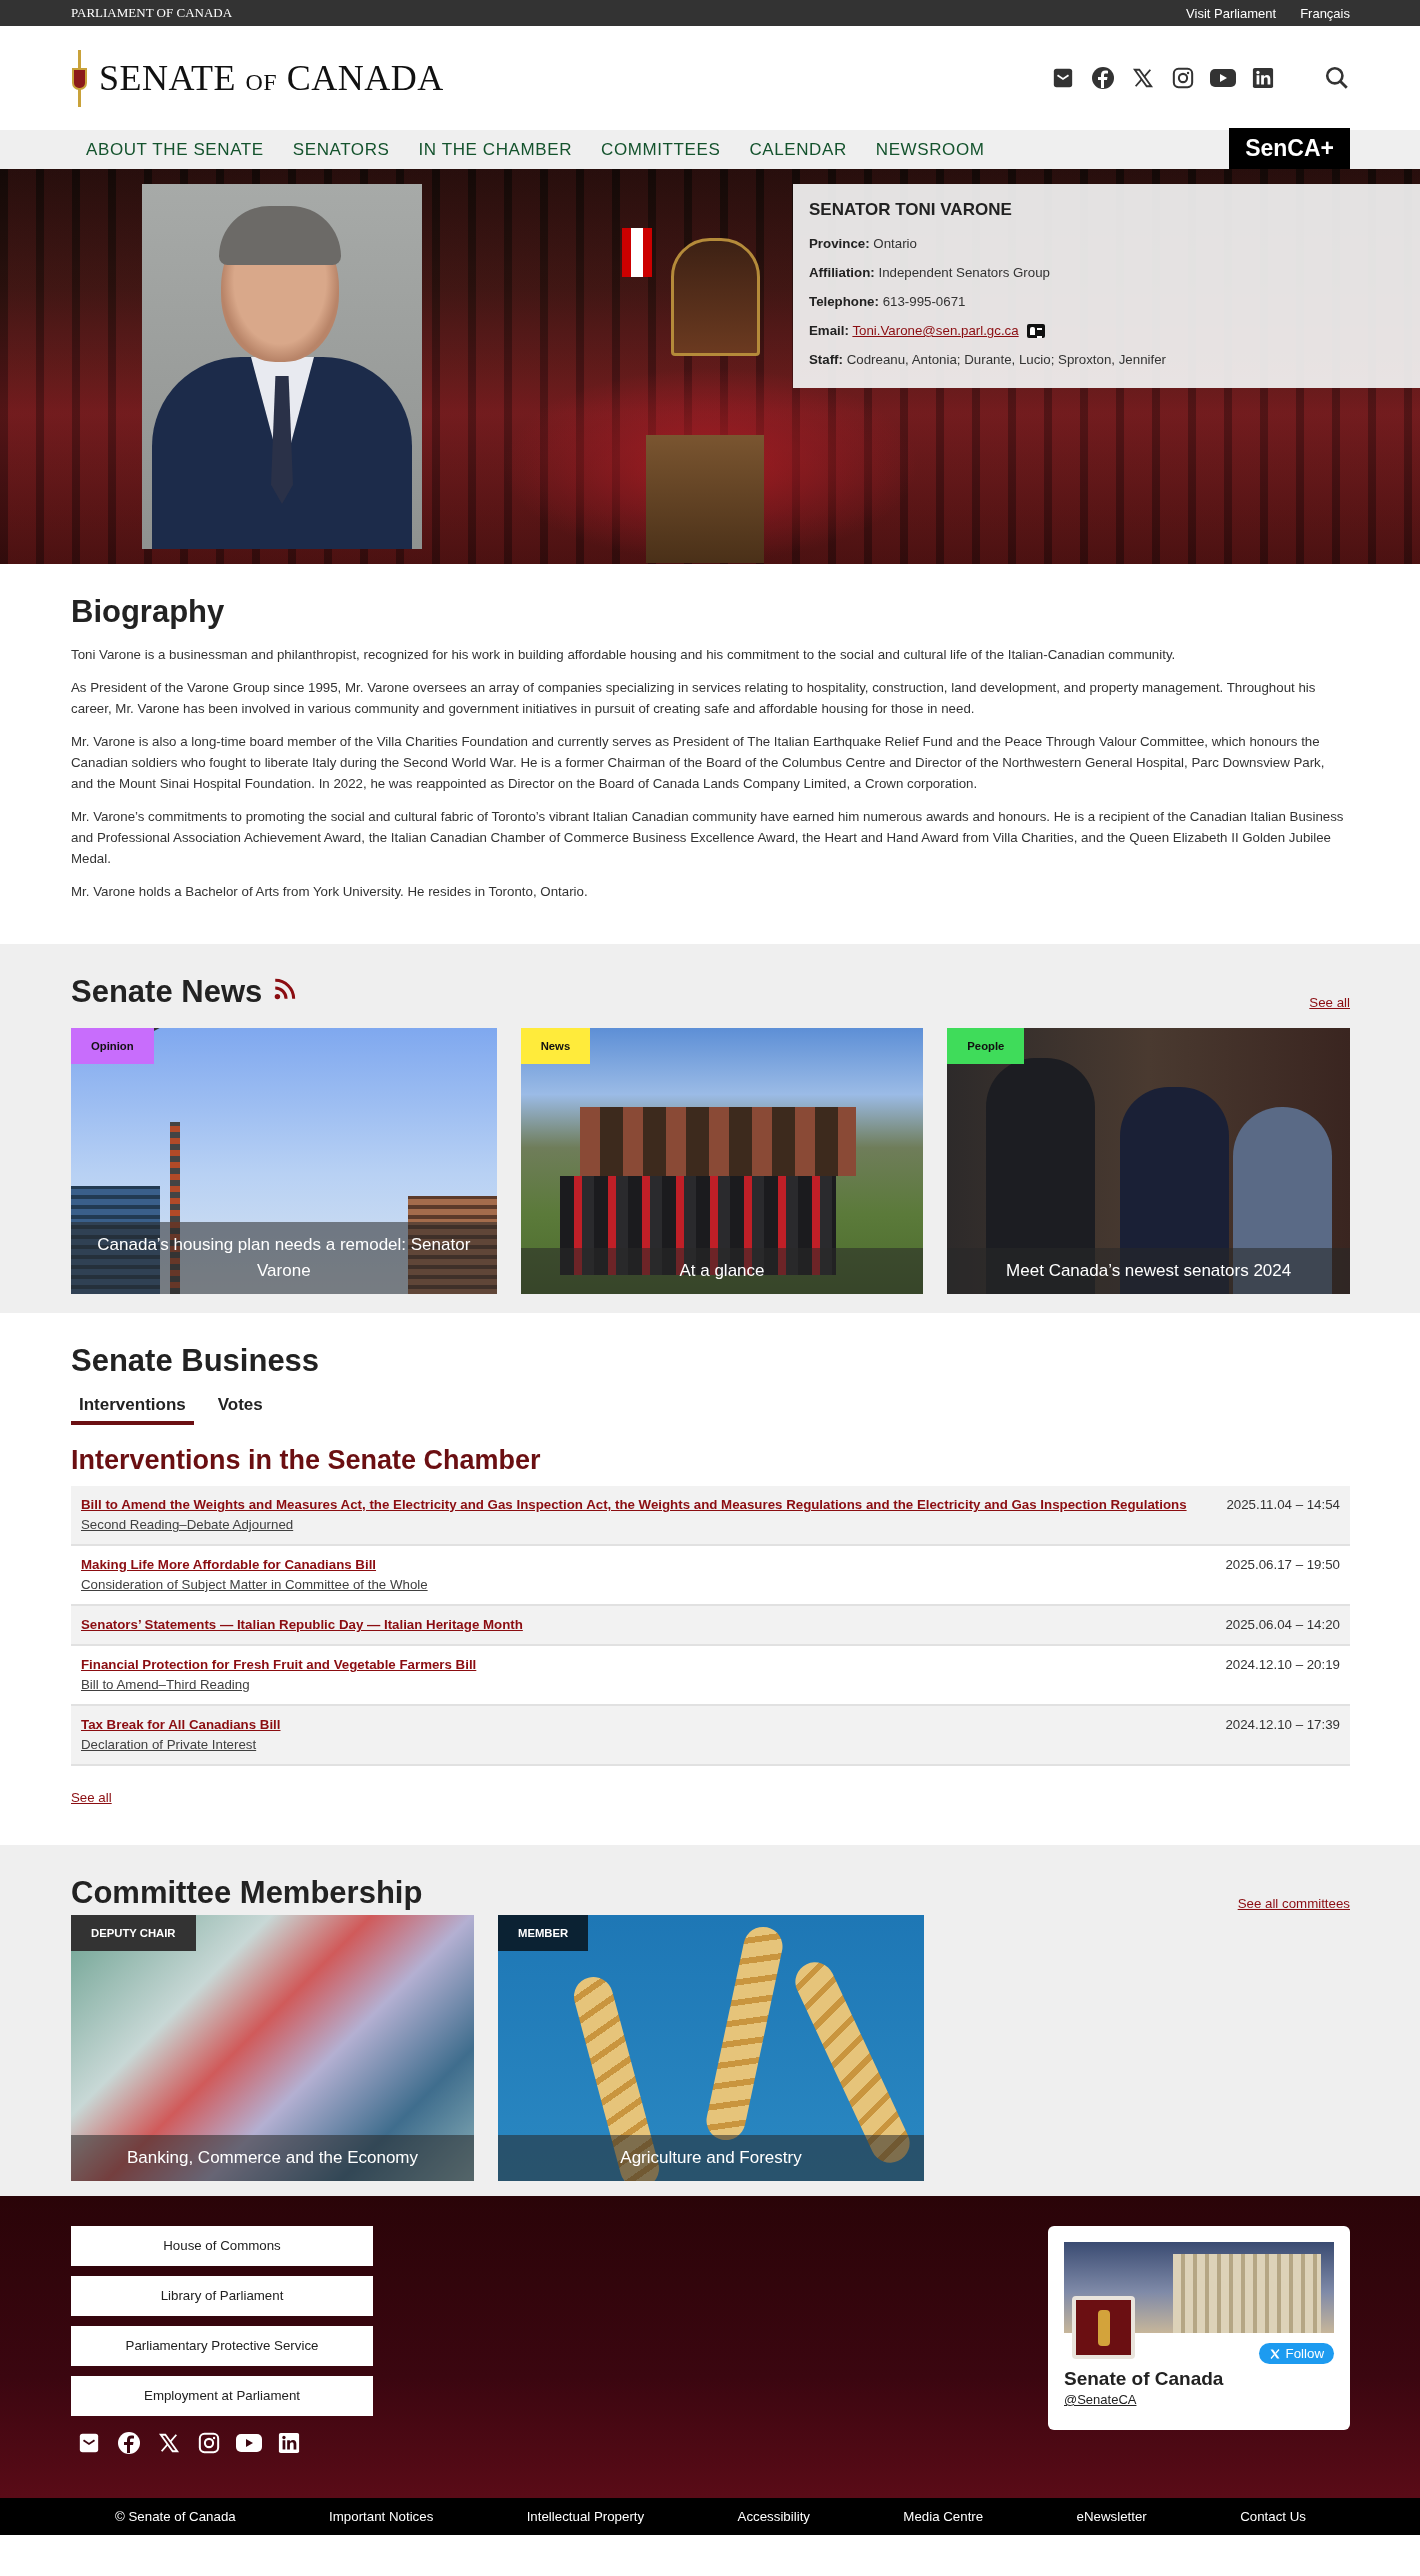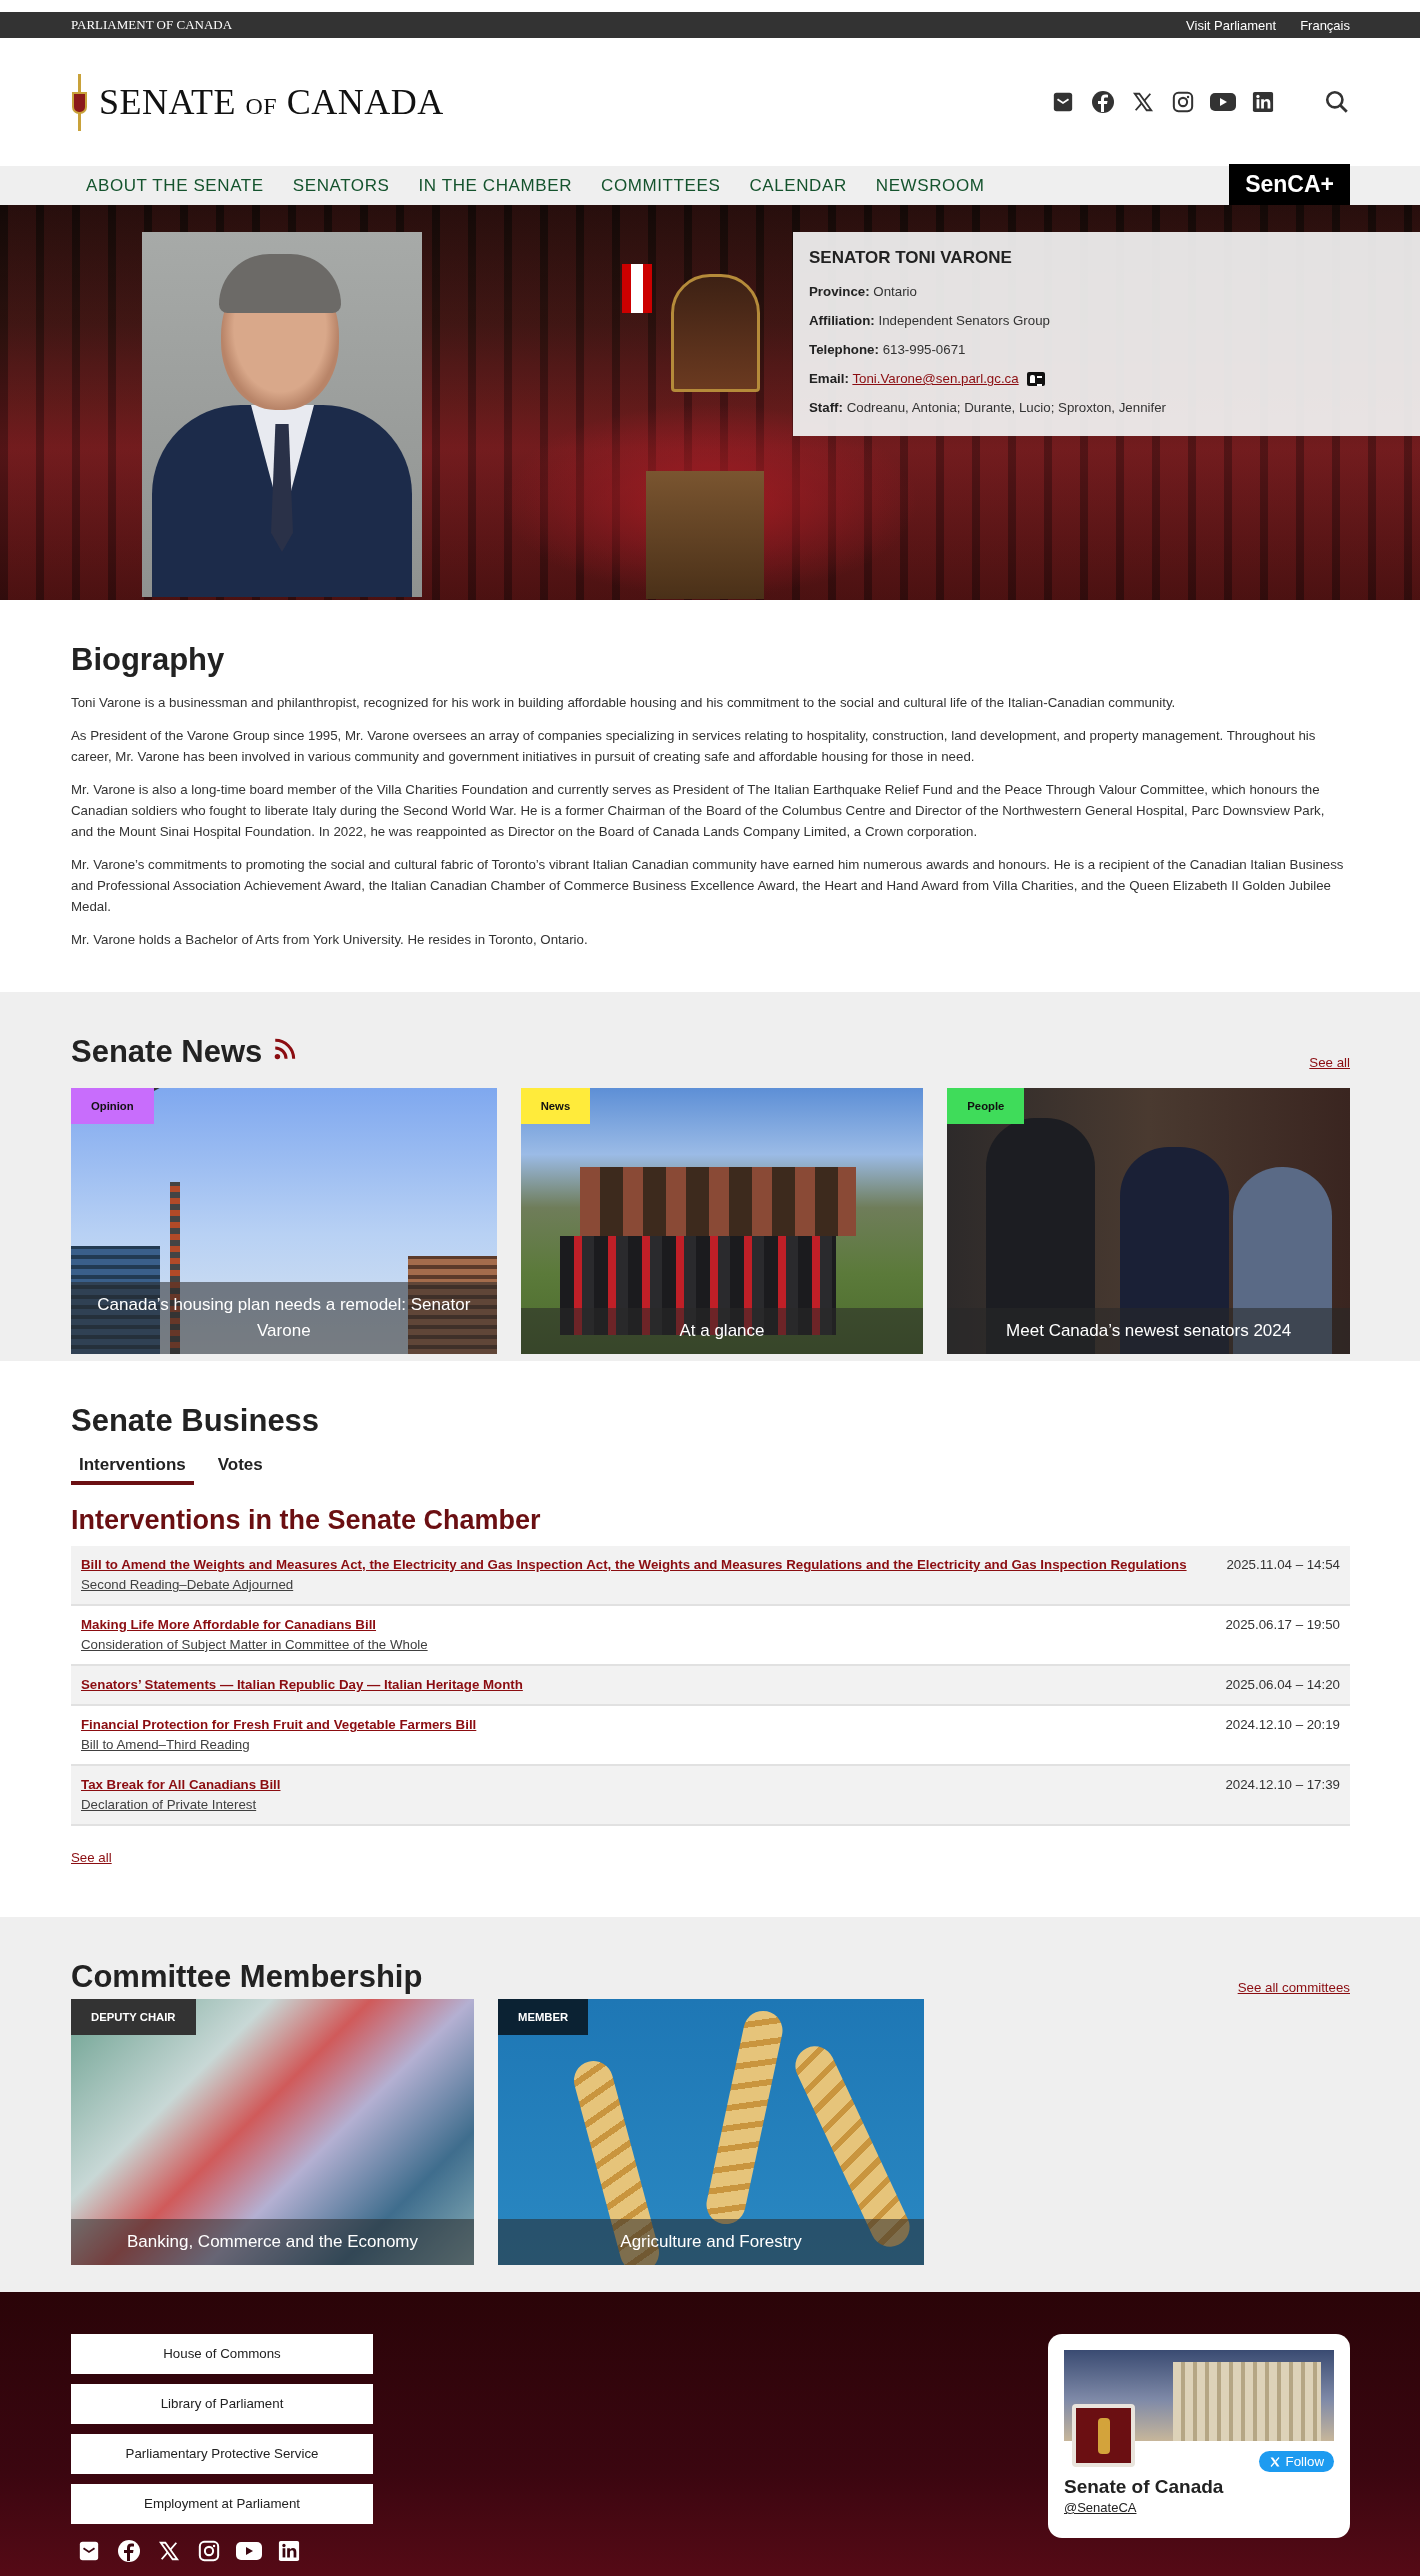--- a/index.html
+++ b/index.html
@@ -1,18 +1,18 @@
 <!DOCTYPE html>
 <html><head>
 <meta charset="utf-8">
 <style>
 *{box-sizing:border-box;margin:0;padding:0}
 body{width:1421px;font-family:"Liberation Sans",sans-serif;color:#333;background:#fff}
 a{color:inherit}
-.container{width:1279px;margin:12px auto;position:relative}
+.container{width:1279px;margin:0 auto;position:relative}
 
 .topbar{height:26px;background:#333;color:#fff;font-size:13px}
 .topbar .container{display:flex;justify-content:space-between;align-items:center;height:26px}
 .topbar .brand{font-family:"Liberation Serif",serif;text-transform:uppercase;font-size:13px}
 .topbar .links{display:flex;gap:24px}
 .topbar .links a{text-decoration:none;color:#fff;font-size:13px}
 
 .header{height:104px;background:#fff}
 .header .container{display:flex;justify-content:space-between;align-items:center;height:104px}
 .logo{display:flex;align-items:center;gap:12px;text-decoration:none;color:#111}
@@ -103,21 +103,21 @@
 .img-agri .w3{left:335px;top:39px;transform:rotate(-25deg)}
 .card .tag.dark{background:#333;color:#fff}
 .card .tag.navy{background:#0b2233;color:#fff}
 
 .footer{background:radial-gradient(ellipse 592px 197px at 197px 444px,#7a0d1e,transparent 70%),radial-gradient(ellipse 592px 197px at 789px 454px,#6b0a18,transparent 70%),linear-gradient(180deg,#2a0408 0%,#3b0610 60%,#5a0b17 100%);padding:30px 16px 20px;height:302px}
 .footer .container{display:flex;justify-content:space-between}
 .flinks{display:flex;flex-direction:column;gap:10px;width:302px}
 .flinks a{display:block;background:#fff;color:#222;text-decoration:none;text-align:center;font-size:13.3px;height:40px;line-height:40px}
 .ficons{display:flex;gap:14px;margin-top:14px;padding-left:5px}
 .ficons .ic{width:26px;height:26px;display:flex;align-items:center;justify-content:center}
-.xwidget{width:302px;height:204px;background:#fff;border-radius:14px;padding:16px}
+.xwidget{width:302px;height:204px;background:#fff;border-radius:6px;padding:16px}
 .xwidget .banner{height:91px;background:linear-gradient(180deg,#3a4b72 0%,#7f8aa8 55%,#c7b69a 100%);position:relative;overflow:hidden}
 .xwidget .banner .bld{position:absolute;left:109px;top:12px;width:148px;height:79px;background:repeating-linear-gradient(90deg,#ddd2b8 0 8px,#b5a684 8px 12px)}
 .xwidget .avatar{position:absolute;margin-top:-37px;margin-left:8px;width:63px;height:63px;background:#6b0f12;border:4px solid #e9e4dc;border-radius:4px}
 .xwidget .avatar:after{content:"";position:absolute;left:22px;top:10px;width:12px;height:36px;background:#d3a33b;border-radius:4px}
 .xwidget .row{display:flex;justify-content:flex-end;margin-top:10px}
 .follow{background:#1d9bf0;color:#fff;border-radius:14px;padding:3px 10px;font-size:13.3px;text-decoration:none;display:flex;align-items:center;gap:5px}
 .xwidget .name{font-size:19px;font-weight:bold;color:#222;margin-top:4px}
 .xwidget .handle{font-size:13px;color:#222;text-decoration:underline}
 .bottombar{background:#000;height:37px}
 .bottombar .container{display:flex;justify-content:space-between;align-items:center;height:37px;padding:0 44px 0 44px}

